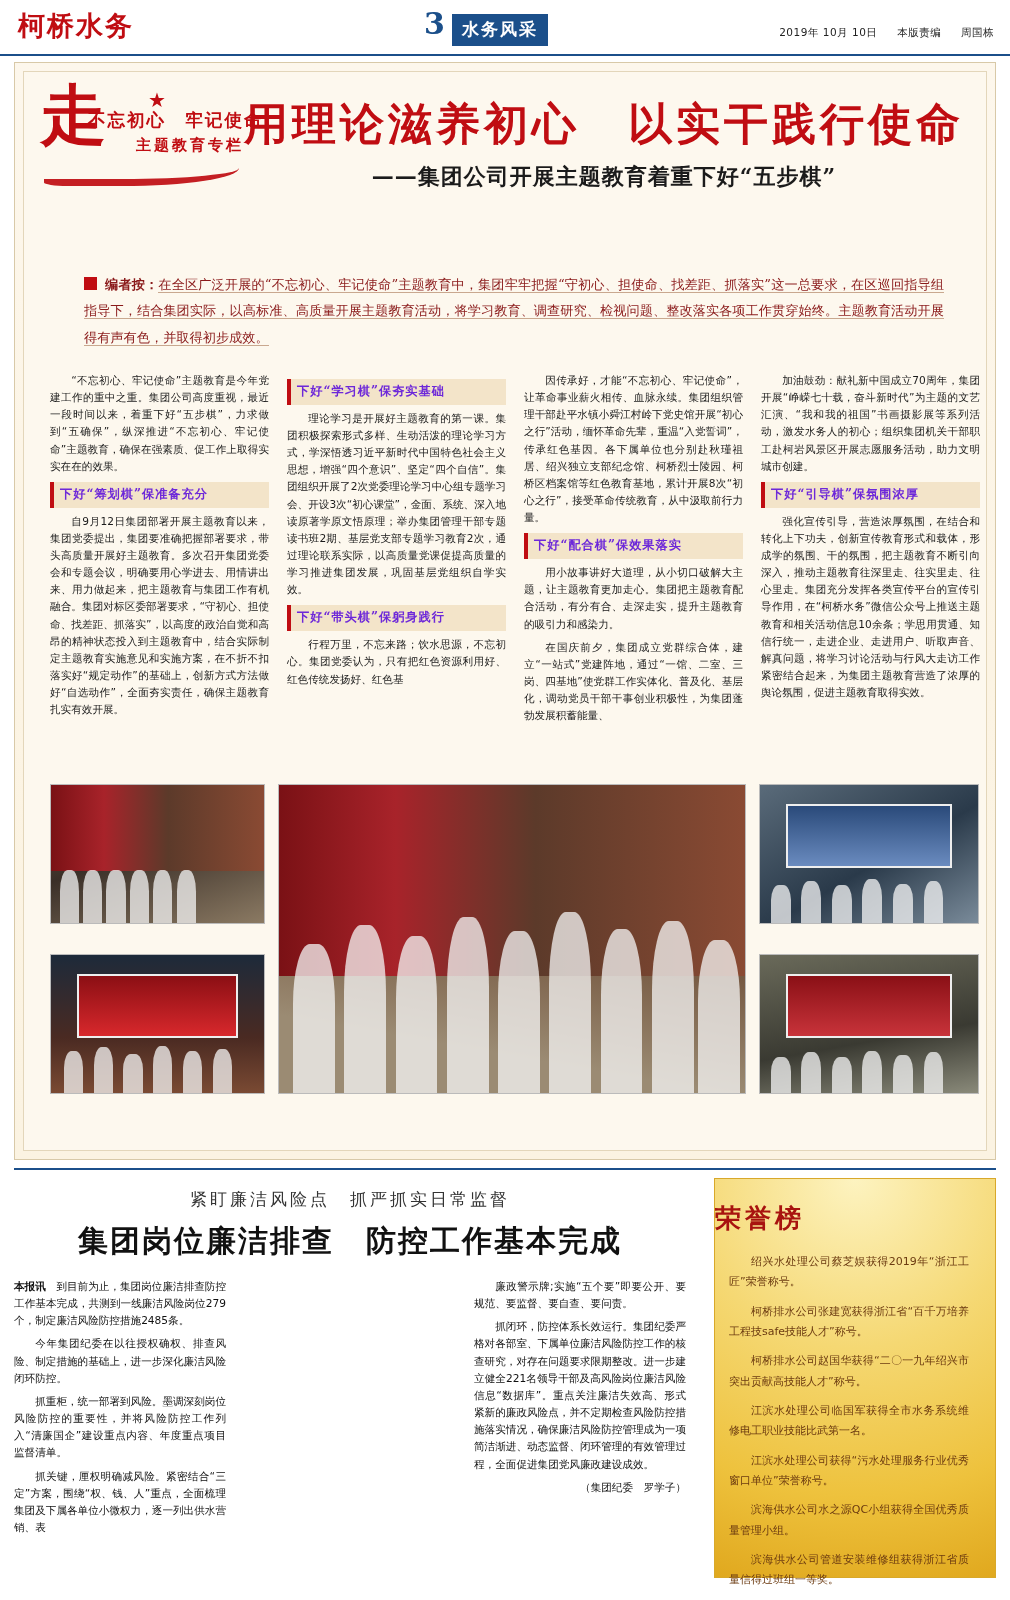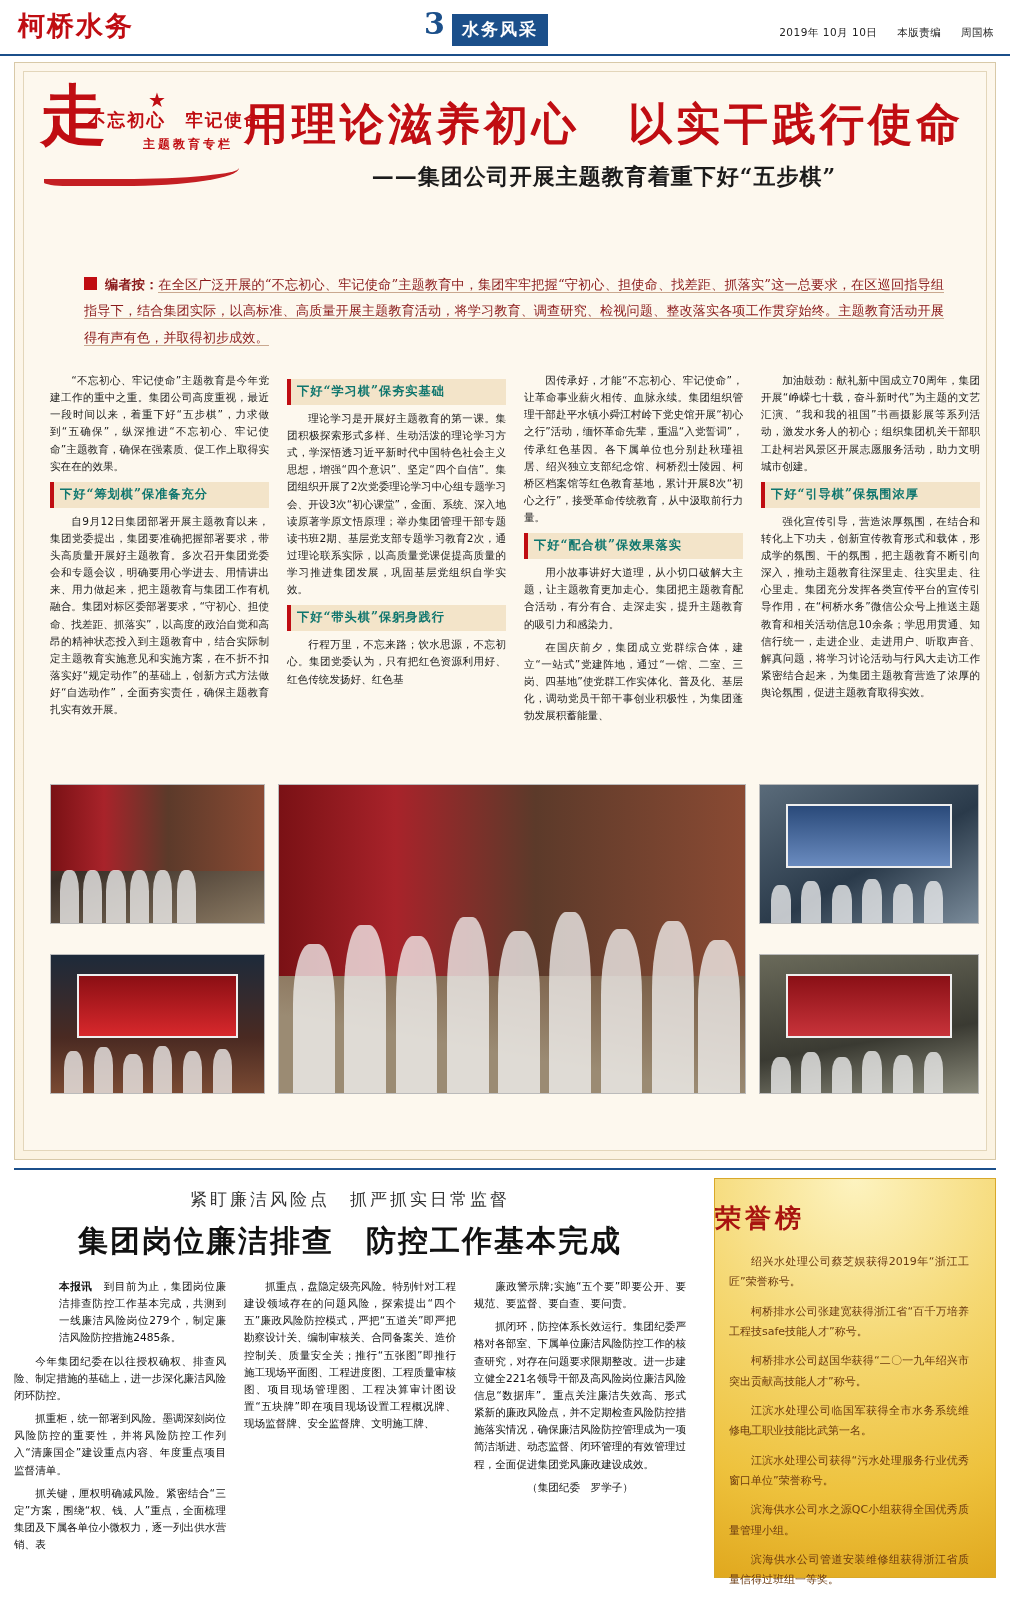--- a/index.html
+++ b/index.html
@@ -57,21 +57,21 @@
   .emblem .brush {
     position:absolute; left:0; top:0; font-size:66px; color:#c00d12;
     font-family:"DejaVu Serif", serif; font-weight:bold; line-height:1;
   }
   .emblem .star { position:absolute; left:108px; top:6px; color:#c00d12; font-size:20px; }
   .emblem .l1 {
     position:absolute; left:48px; top:26px; font-size:17.5px; font-weight:bold;
     color:#c00d12; letter-spacing:2px; font-family:"DejaVu Serif", serif; white-space:nowrap;
   }
   .emblem .l2 {
-    position:absolute; left:103px; top:54px; font-size:12px; font-weight:bold;
+    position:absolute; left:96px; top:54px; font-size:15px; font-weight:bold;
     color:#c00d12; letter-spacing:3px; white-space:nowrap;
   }
   .emblem .swoosh {
     position:absolute; left:4px; top:74px; width:195px; height:30px;
     border-bottom:7px solid #c00d12;
     border-radius:0 0 60% 12%;
     opacity:.92;
   }
 
   .headline {
@@ -105,21 +105,21 @@
 
   
   .cols {
     position:absolute; left:26px; top:300px; width:930px; height:400px;
     display:flex; gap:18px;
   }
   .col { width:222px; font-size:10.6px; line-height:1.62; text-align:justify; color:#1b1b1b; }
   .col p { margin:0 0 6px 0; text-indent:2em; }
   .subtitle {
     background:#f3e4c9; border-left:4px solid #c00d12;
-    font-weight:bold; font-size:12.2px; color:#0f766e;
+    font-weight:bold; font-size:12.2px; color:#6d28d9;
     padding:3px 6px; margin:7px 0 5px 0; letter-spacing:1px;
     font-family:"DejaVu Serif", serif;
   }
 
   
   .photos { position:absolute; left:26px; top:712px; width:930px; height:340px; }
   .ph { position:absolute; overflow:hidden; border:1px solid #bbb; background:#2a2a2a; }
   .ph1 { left:0; top:0; width:215px; height:140px; }
   .ph2 { left:0; top:170px; width:215px; height:140px; }
   .ph3 { left:228px; top:0; width:468px; height:310px; }
@@ -155,23 +155,23 @@
     text-align:center; font-size:17px; color:#333; letter-spacing:3px;
     font-family:"DejaVu Serif", serif; margin-top:10px;
   }
   .b-head {
     text-align:center; font-size:30px; font-weight:bold; color:#111;
     letter-spacing:2px; font-family:"DejaVu Serif", serif; margin-top:10px;
   }
   .b-cols { display:flex; gap:18px; margin-top:16px; }
   .b-col { width:212px; font-size:10.6px; line-height:1.62; text-align:justify; }
   .b-col p { margin:0 0 6px 0; text-indent:2em; }
-  .b-col p.noind { text-indent:0;margin-left:45px; }
+  .b-col p.noind { text-indent:0; }
   .b-col b { font-weight:bold; }
-  .sign { text-align:center; font-size:10.6px; margin-top:4px; }
+  .sign { text-align:right; font-size:10.6px; margin-top:4px; }
 
   .b-right {
     position:absolute; left:700px; top:0; width:282px; height:400px;
     background:
       radial-gradient(circle at 50% 0%, #fdf3c0 0%, #f5d873 40%, #eec23d 75%, #e0a81e 100%);
     border:1px solid #d8a82a;
   }
   .honor-title {
     text-align:left; margin-top:22px;
     font-size:26px; font-weight:bold; color:#a8130f;
@@ -324,21 +324,20 @@
       <div class="b-head">集团岗位廉洁排查　防控工作基本完成</div>
 
       <div class="b-cols">
         <div class="b-col">
           <p class="noind"><b>本报讯</b>　<span>到目前为止，集团岗位廉洁排查防控工作基本完成，共测到一线廉洁风险岗位279个，制定廉洁风险防控措施2485条。</span></p>
           <p>今年集团纪委在以往授权确权、排查风险、制定措施的基础上，进一步深化廉洁风险闭环防控。</p>
           <p>抓重柜，统一部署到风险。墨调深刻岗位风险防控的重要性，并将风险防控工作列入“清廉国企”建设重点内容、年度重点项目监督清单。</p>
           <p>抓关键，厘权明确减风险。紧密结合“三定”方案，围绕“权、钱、人”重点，全面梳理集团及下属各单位小微权力，逐一列出供水营销、表</p>
         </div>
         <div class="b-col">
-          <p>抓重点，盘隐定级亮风险。特别针对工程建设领域存在的问题风险，探索提出“四个五”廉政风险防控模式，严把“五道关”即严把勘察设计关、编制审核关、合同备案关、造价控制关、质量安全关；推行“五张图”即推行施工现场平面图、工程进度图、工程质量审核图、项目现场管理图、工程决算审计图设置“五块牌”即在项目现场设置工程概况牌、现场监督牌、安全监督牌、文明施工牌、</p>
         </div>
         <div class="b-col">
           <p>廉政警示牌;实施“五个要”即要公开、要规范、要监督、要自查、要问责。</p>
           <p>抓闭环，防控体系长效运行。集团纪委严格对各部室、下属单位廉洁风险防控工作的核查研究，对存在问题要求限期整改。进一步建立健全221名领导干部及高风险岗位廉洁风险信息“数据库”。重点关注廉洁失效高、形式紧新的廉政风险点，并不定期检查风险防控措施落实情况，确保廉洁风险防控管理成为一项简洁渐进、动态监督、闭环管理的有效管理过程，全面促进集团党风廉政建设成效。</p>
           <div class="sign">（集团纪委　罗学子）</div>
         </div>
       </div>
     </div>
 
     <div class="b-right">

